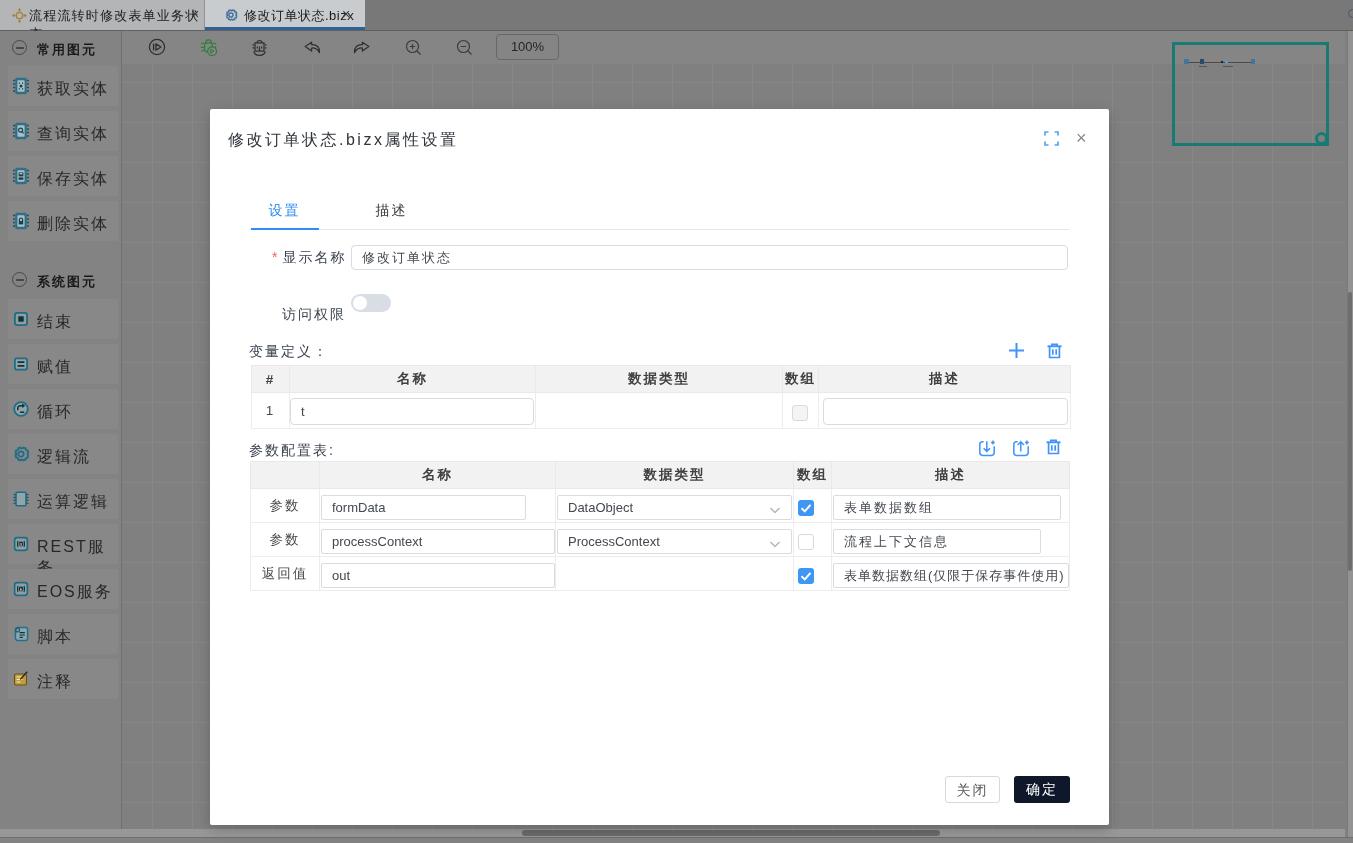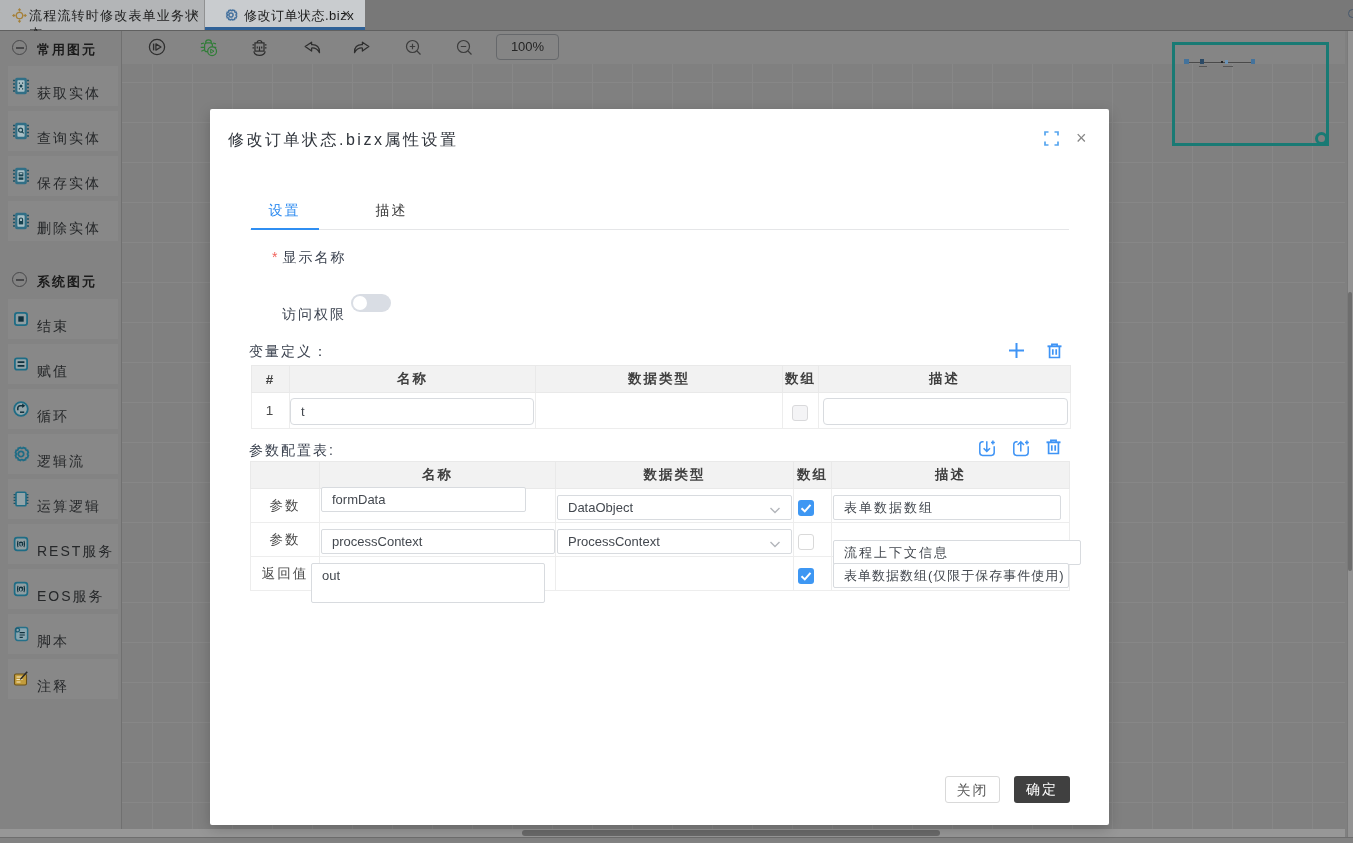--- a/index.html
+++ b/index.html
@@ -11,21 +11,21 @@
 #tab2 .bline{position:absolute;left:0;bottom:0;width:100%;height:3px;background:#2f6197}
 .tabtxt{position:absolute;top:7px;letter-spacing:1.2px}
 .tabx{position:absolute;top:6px;font-size:14px;color:#3a3a3a}
 
 #sidebar{left:0;top:31px;width:122px;height:806px;background:#838383;border-right:1px solid #707070}
 .phead{position:absolute;left:0;width:121px;height:26px}
 .phead .circ{position:absolute;left:12px;top:-1px;width:15px;height:15px;border:1.5px solid #48484a;border-radius:50%}
 .phead .circ:after{content:"";position:absolute;left:3px;top:6px;width:8px;height:1.5px;background:#48484a}
 .phead .ptxt{position:absolute;left:37px;top:0;font-size:13px;font-weight:bold;color:#1a1a1a;letter-spacing:2px}
 .pitem{position:absolute;left:8px;width:110px;height:40px;background:#888888}
-.pitem .itxt{position:absolute;left:29px;top:19px;font-size:14px;color:#26282a;letter-spacing:2px}
+.pitem .itxt{position:absolute;left:29px;top:13px;font-size:16px;color:#26282a;letter-spacing:2px}
 .pitem svg{position:absolute;left:4px;top:11px}
 
 #toolbar{left:122px;top:31px;width:1223px;height:33px;background:#858585}
 #zoombox{position:absolute;left:374px;top:3px;width:63px;height:26px;border:1px solid #66686b;border-radius:4px;font-size:13px;color:#252525;text-align:center;line-height:24px}
 #toolbar svg{position:absolute;top:7px}
 
 #canvas{left:122px;top:64px;width:1223px;height:773px;background:#808080;
 background-image:linear-gradient(to right,#878787 1px,transparent 1px),linear-gradient(to bottom,#878787 1px,transparent 1px);
 background-size:40px 40px;background-position:30px 18px}
 
@@ -57,21 +57,21 @@
 .vtab{position:absolute;left:40px;width:819px}
 th{background:#f2f2f2;border:1px solid #e9e9e9;font-size:13.5px;font-weight:bold;color:#404040;padding:0;letter-spacing:2px}
 td{border:1px solid #ededed;padding:0;font-size:13.5px;color:#4a4a4a;text-align:center;letter-spacing:2px}
 .cb{position:absolute;width:16px;height:16px;border-radius:3px}
 .cb.on{background:#3e97f3}
 .cb.off{background:#fff;border:1px solid #d9d9d9}
 .cb.dis{background:#f4f4f6;border:1px solid #d9d9db;width:16px;height:16px}
 
 .btn{position:absolute;top:667px;height:27px;border-radius:3px;font-size:14px;text-align:center;line-height:26px;letter-spacing:2px}
 #bclose{left:735px;width:55px;border:1px solid #d9d9d9;color:#595959}
-#bok{left:804px;width:56px;background:#404040;color:#fff}
+#bok{left:804px;width:56px;background:#0f172a;color:#fff}
 </style></head>
 <body>
 <div class="abs" id="tabbar"></div>
 <div class="abs tab" id="tab1">
     <svg style="position:absolute;left:12px;top:8px" width="15" height="15" viewBox="0 0 15 15">
       <g stroke="#a5803a" fill="none" stroke-width="1.3">
         <circle cx="7.5" cy="7.5" r="3.2"></circle>
         <path d="M7.5 1v2.5M7.5 11.5V14M1 7.5h2.5M11.5 7.5H14"></path>
       </g>
       <path d="M7.5 0l1.8 2.2H5.7zM7.5 15l1.8-2.2H5.7zM0 7.5l2.2-1.8v3.6zM15 7.5l-2.2-1.8v3.6z" fill="#a5803a"></path>
@@ -325,20 +325,21 @@
         <path d="M6.8 7.3v5.4M10.2 7.3v5.4" stroke-width="1.7"></path>
       </g>
     </svg>
   <div id="mtabs">
       <div class="t1">设置</div>
       <div class="t2">描述</div>
     </div>
   <div id="tabline"></div>
     <div id="tabink"></div>
   <div class="lbl" style="left:62px;top:140px"><span class="red">*</span>显示名称</div>
+  <div class="inp" style="left:141px;top:136px;width:717px;height:25px;line-height:23px;border-radius:4px"><span style="letter-spacing:2px">修改订单状态</span></div>
   <div class="lbl" style="left:72px;top:197px">访问权限</div>
   <div id="switch"></div>
   <div class="lbl" style="left:39px;top:234px">变量定义：</div>
   <div class="lbl" style="left:39px;top:333px">参数配置表:</div>
   <table class="vtab" style="left:41px;top:256px">
     <colgroup>
         <col style="width:38px">
         <col style="width:246px">
         <col style="width:247px">
         <col style="width:36px">
@@ -396,34 +397,34 @@
         </tr>
     <tr style="height:34px">
           <td>返回值</td>
           <td></td>
           <td></td>
           <td></td>
           <td></td>
         </tr>
   </tbody>
     </table>
-  <div class="inp" style="left:111px;top:378px;width:205px;height:25px">formData</div>
+  <div class="inp" style="left:111px;top:386px;width:205px;height:25px">formData</div>
   <div class="inp sel" style="left:347px;top:386px;width:235px;height:25px">DataObject<svg class="chev" width="12" height="12" viewBox="0 0 12 12">
         <polyline points="1.5,4 6,8.5 10.5,4" fill="none" stroke="#b3b6bb" stroke-width="1.4"></polyline>
       </svg></div>
   <div class="cb on" style="left:588px;top:391px"><svg width="16" height="16" viewBox="0 0 16 16">
         <polyline points="3.5,8.2 6.8,11.4 12.5,4.8" fill="none" stroke="#fff" stroke-width="2"></polyline>
       </svg></div>
   <div class="inp" style="left:623px;top:386px;width:228px;height:25px"><span style="letter-spacing:2px">表单数据数组</span></div>
   <div class="inp" style="left:111px;top:420px;width:234px;height:25px">processContext</div>
   <div class="inp sel" style="left:347px;top:420px;width:235px;height:25px">ProcessContext<svg class="chev" width="12" height="12" viewBox="0 0 12 12">
         <polyline points="1.5,4 6,8.5 10.5,4" fill="none" stroke="#b3b6bb" stroke-width="1.4"></polyline>
       </svg></div>
   <div class="cb off" style="left:588px;top:425px"></div>
-  <div class="inp" style="left:623px;top:431px;width:248px;height:25px"><span style="letter-spacing:2px">流程上下文信息</span></div>
-  <div class="inp" style="left:101px;top:454px;width:234px;height:40px">out</div>
+  <div class="inp" style="left:623px;top:420px;width:208px;height:25px"><span style="letter-spacing:2px">流程上下文信息</span></div>
+  <div class="inp" style="left:111px;top:454px;width:234px;height:25px">out</div>
   <div class="cb on" style="left:588px;top:459px"><svg width="16" height="16" viewBox="0 0 16 16">
         <polyline points="3.5,8.2 6.8,11.4 12.5,4.8" fill="none" stroke="#fff" stroke-width="2"></polyline>
       </svg></div>
   <div class="inp" style="left:623px;top:454px;width:236px;height:25px"><span style="letter-spacing:1px">表单数据数组(仅限于保存事件使用)</span></div>
   <div class="btn" id="bclose">关闭</div>
   <div class="btn" id="bok">确定</div>
 </div>
 
 </body></html>

